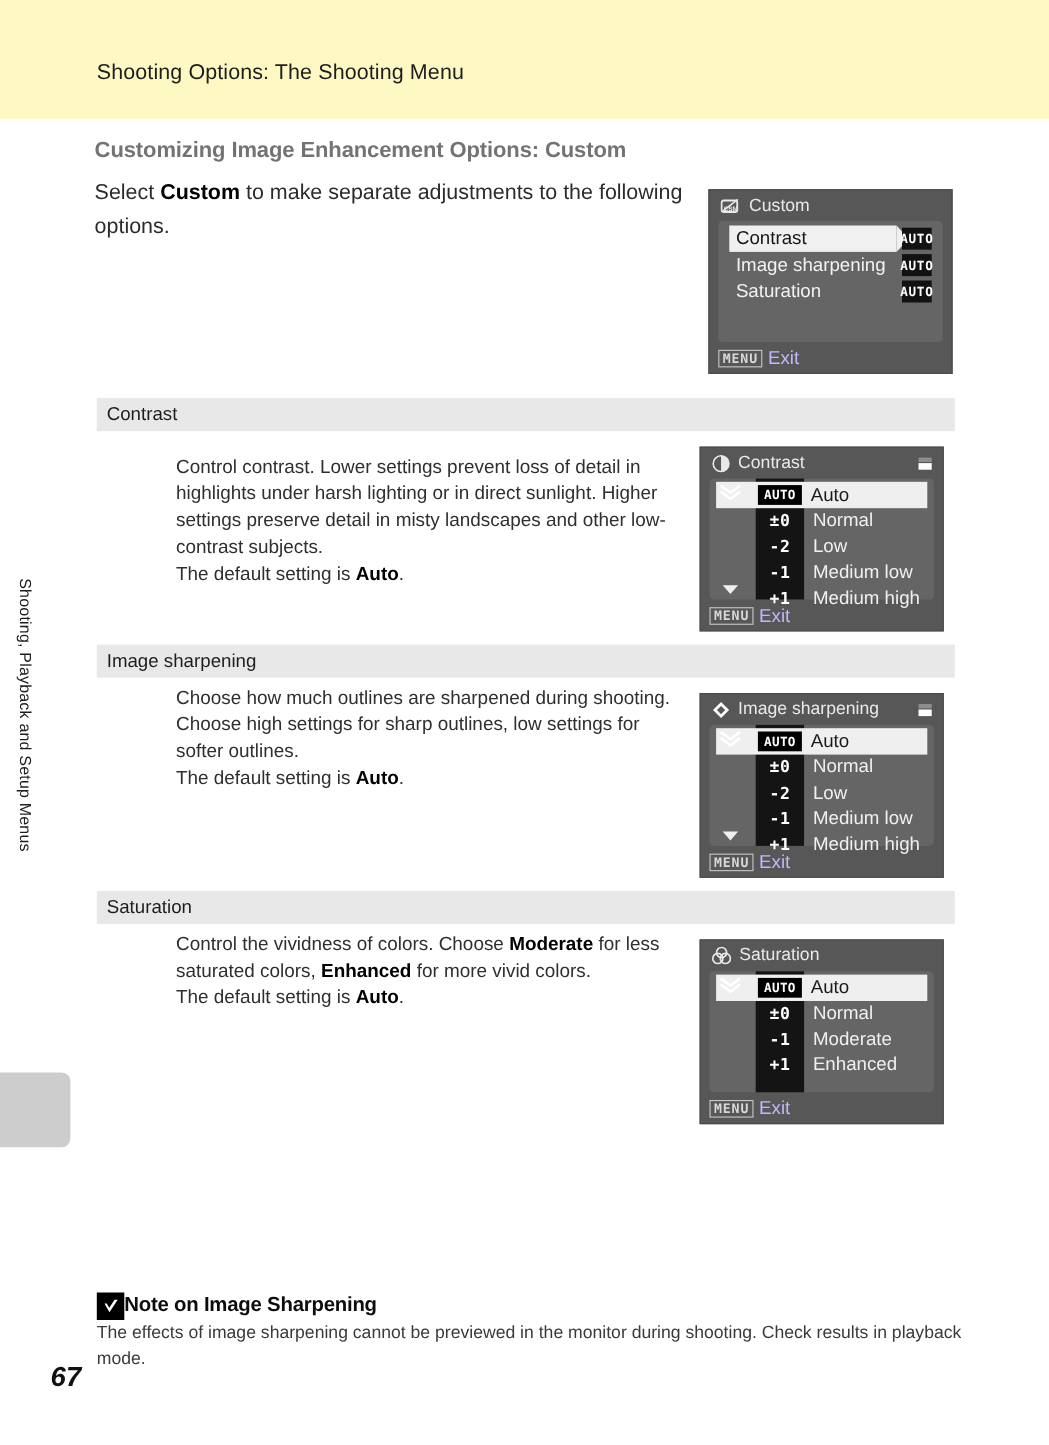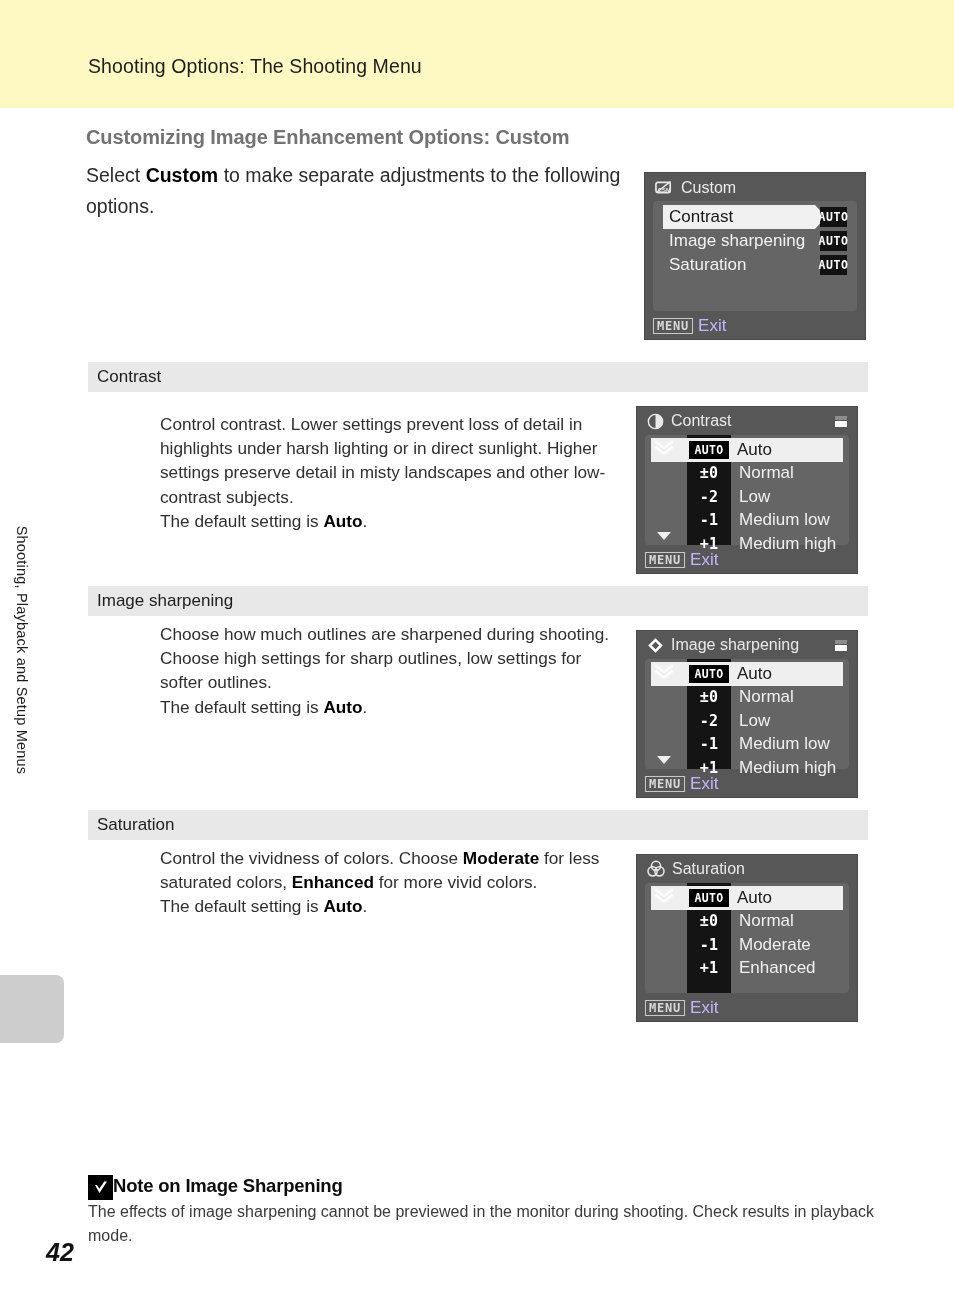--- a/index.html
+++ b/index.html
@@ -594,13 +594,13 @@
     <span class="note-mark">
       <svg width="18" height="18" viewBox="0 0 18 18">
         <path d="M3 6 L7.5 14 L15 2.5 L12.2 2.5 L7.3 9.8 L5 6 Z" fill="#ffffff"></path>
       </svg>
     </span>
     <span class="note-head-text">Note on Image Sharpening</span>
   </div>
   <div class="note-body">The effects of image sharpening cannot be previewed in the monitor during shooting. Check results in playback mode.</div>
 </div>
 
-<div class="page-number">42</div>
+<div class="page-number">67</div>
 
 </body></html>

